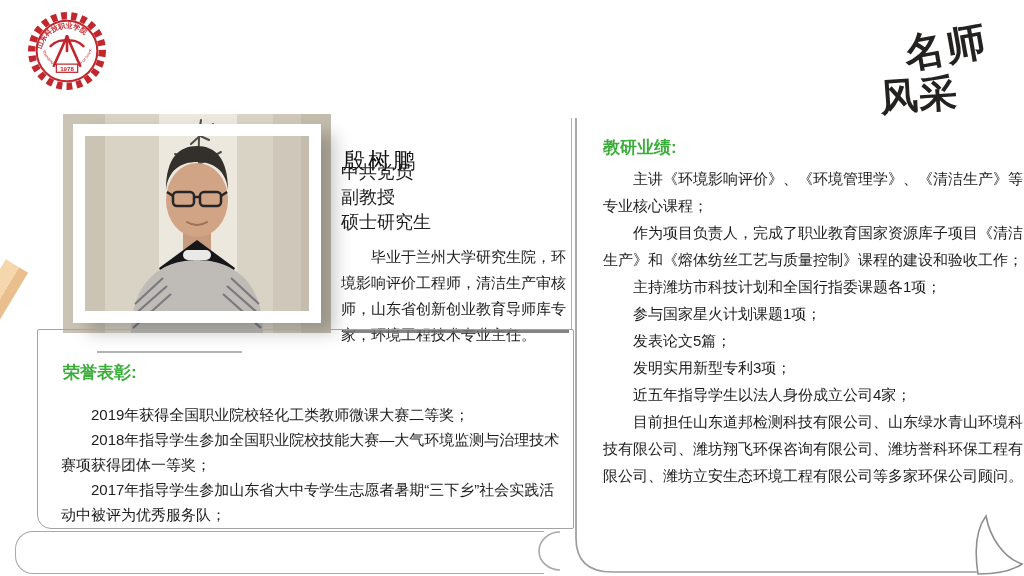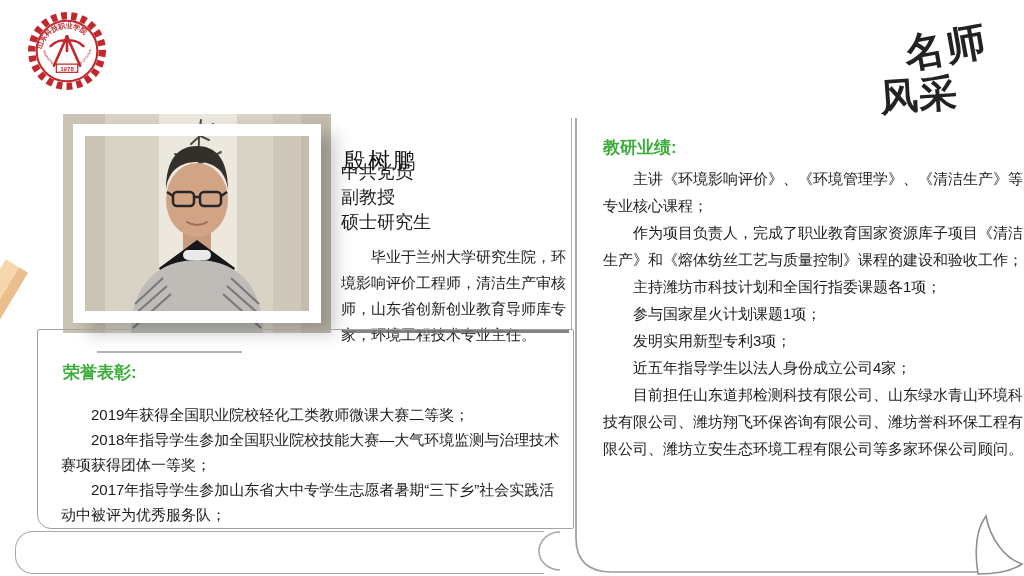--- a/index.html
+++ b/index.html
@@ -163,20 +163,21 @@
     <path d="M418,464 C414,438 417,418 426,406 C430,428 444,448 462,454 C452,461 436,464 418,464 Z" fill="#ffffff" stroke="#8f8f8f" stroke-width="1.6"></path>
   </svg>
 
   <div class="ach">
     <p class="head">教研业绩:</p>
     <div class="items">
       <p>主讲《环境影响评价》、《环境管理学》、《清洁生产》等专业核心课程；</p>
       <p>作为项目负责人，完成了职业教育国家资源库子项目《清洁生产》和《熔体纺丝工艺与质量控制》课程的建设和验收工作；</p>
       <p>主持潍坊市科技计划和全国行指委课题各1项；</p>
       <p>参与国家星火计划课题1项；</p>
+      <p>发表论文5篇；</p>
       <p>发明实用新型专利3项；</p>
       <p>近五年指导学生以法人身份成立公司4家；</p>
       <p>目前担任山东道邦检测科技有限公司、山东绿水青山环境科技有限公司、潍坊翔飞环保咨询有限公司、潍坊誉科环保工程有限公司、潍坊立安生态环境工程有限公司等多家环保公司顾问。</p>
     </div>
   </div>
 
   <div class="pencil">
     <div class="body"></div>
 
   </div>

